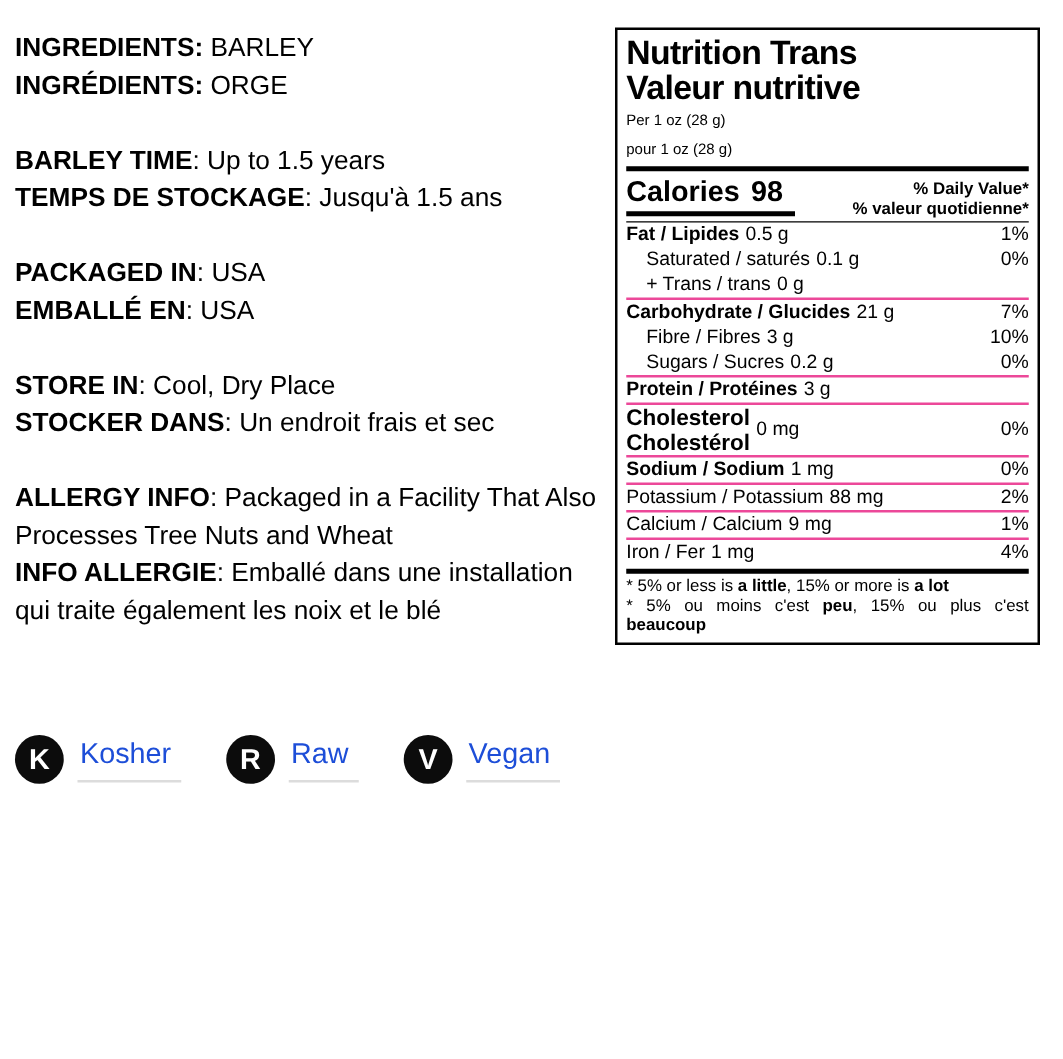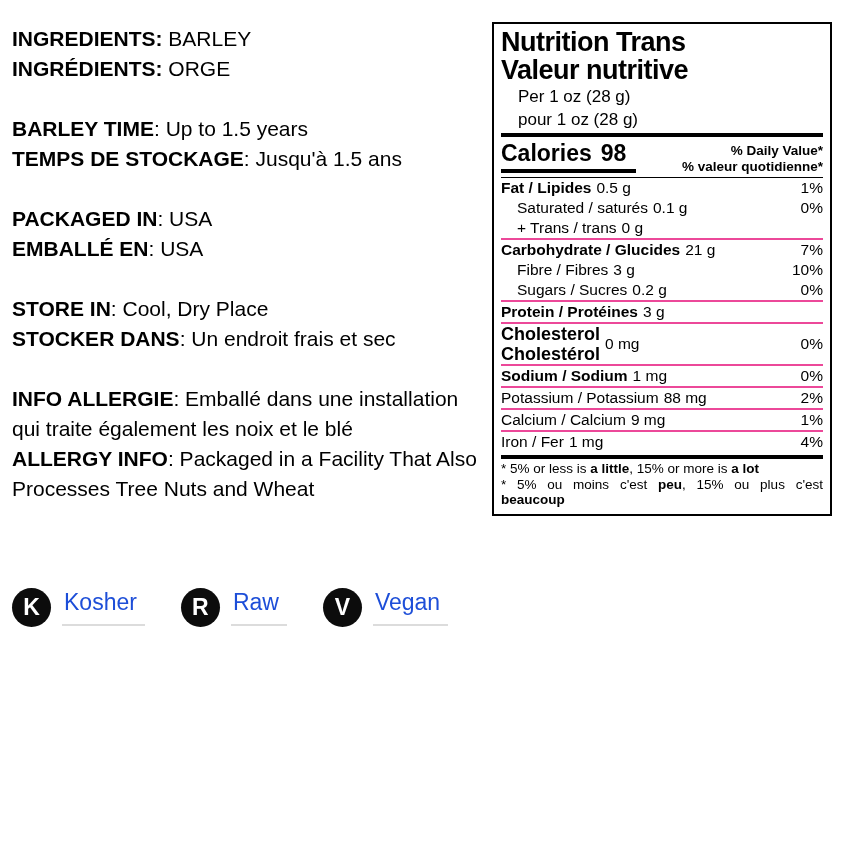--- a/index.html
+++ b/index.html
@@ -16,21 +16,21 @@
   }
   .info .group { margin-bottom:30px; }
   .info .lbl { font-weight:bold; }
 
   
   .nfp {
     position:absolute; left:492px; top:22px; width:340px;
     border:2px solid #000; background:#fff; padding:4px 7px 6px 7px;
   }
   .nfp-title { font-size:27px; font-weight:bold; line-height:28px; letter-spacing:-0.5px; }
-  .nfp-serving { font-size:17px; line-height:21px; margin-top:2px;margin-left:17px; }
+  .nfp-serving { font-size:12px; line-height:21px; margin-top:2px; }
   .bar-thick { height:4px; background:#000; margin:3px 0 2px 0; }
   .cal-row { display:flex; justify-content:space-between; align-items:flex-start; padding:2px 0 3px 0; }
   .cal { font-size:23px; font-weight:bold; line-height:24px;
          border-bottom:4px solid #000; padding:0 10px 4px 0; align-self:flex-start; }
   .cal .cal-val { margin-left:9px; }
   .dv-head { text-align:right; font-weight:bold; font-size:13.5px; line-height:15.5px; margin-top:2px; }
   .hr-thin { border-top:1.5px solid #000; }
   .row { display:flex; align-items:baseline; font-size:15.5px; line-height:20px; }
   .row .nm { white-space:pre; }
   .row .amt { margin-left:5px; }
@@ -73,22 +73,22 @@
     </div>
     <div class="group">
       <div><span class="lbl">PACKAGED IN</span><span>: USA</span></div>
       <div><span class="lbl">EMBALLÉ EN</span><span>: USA</span></div>
     </div>
     <div class="group">
       <div><span class="lbl">STORE IN</span><span>: Cool, Dry Place</span></div>
       <div><span class="lbl">STOCKER DANS</span><span>: Un endroit frais et sec</span></div>
     </div>
     <div class="group">
+      <div><span class="lbl">ALLERGY INFO</span><span>: Packaged in a Facility That Also Processes Tree Nuts and Wheat</span></div>
       <div><span class="lbl">INFO ALLERGIE</span><span>: Emballé dans une installation qui traite également les noix et le blé</span></div>
-      <div><span class="lbl">ALLERGY INFO</span><span>: Packaged in a Facility That Also Processes Tree Nuts and Wheat</span></div>
     </div>
   </div>
 
   <div class="nfp">
     <div class="nfp-title">Nutrition Trans</div>
     <div class="nfp-title">Valeur nutritive</div>
     <div class="nfp-serving">Per 1 oz (28 g)</div>
     <div class="nfp-serving">pour 1 oz (28 g)</div>
     <div class="bar-thick"></div>
 

